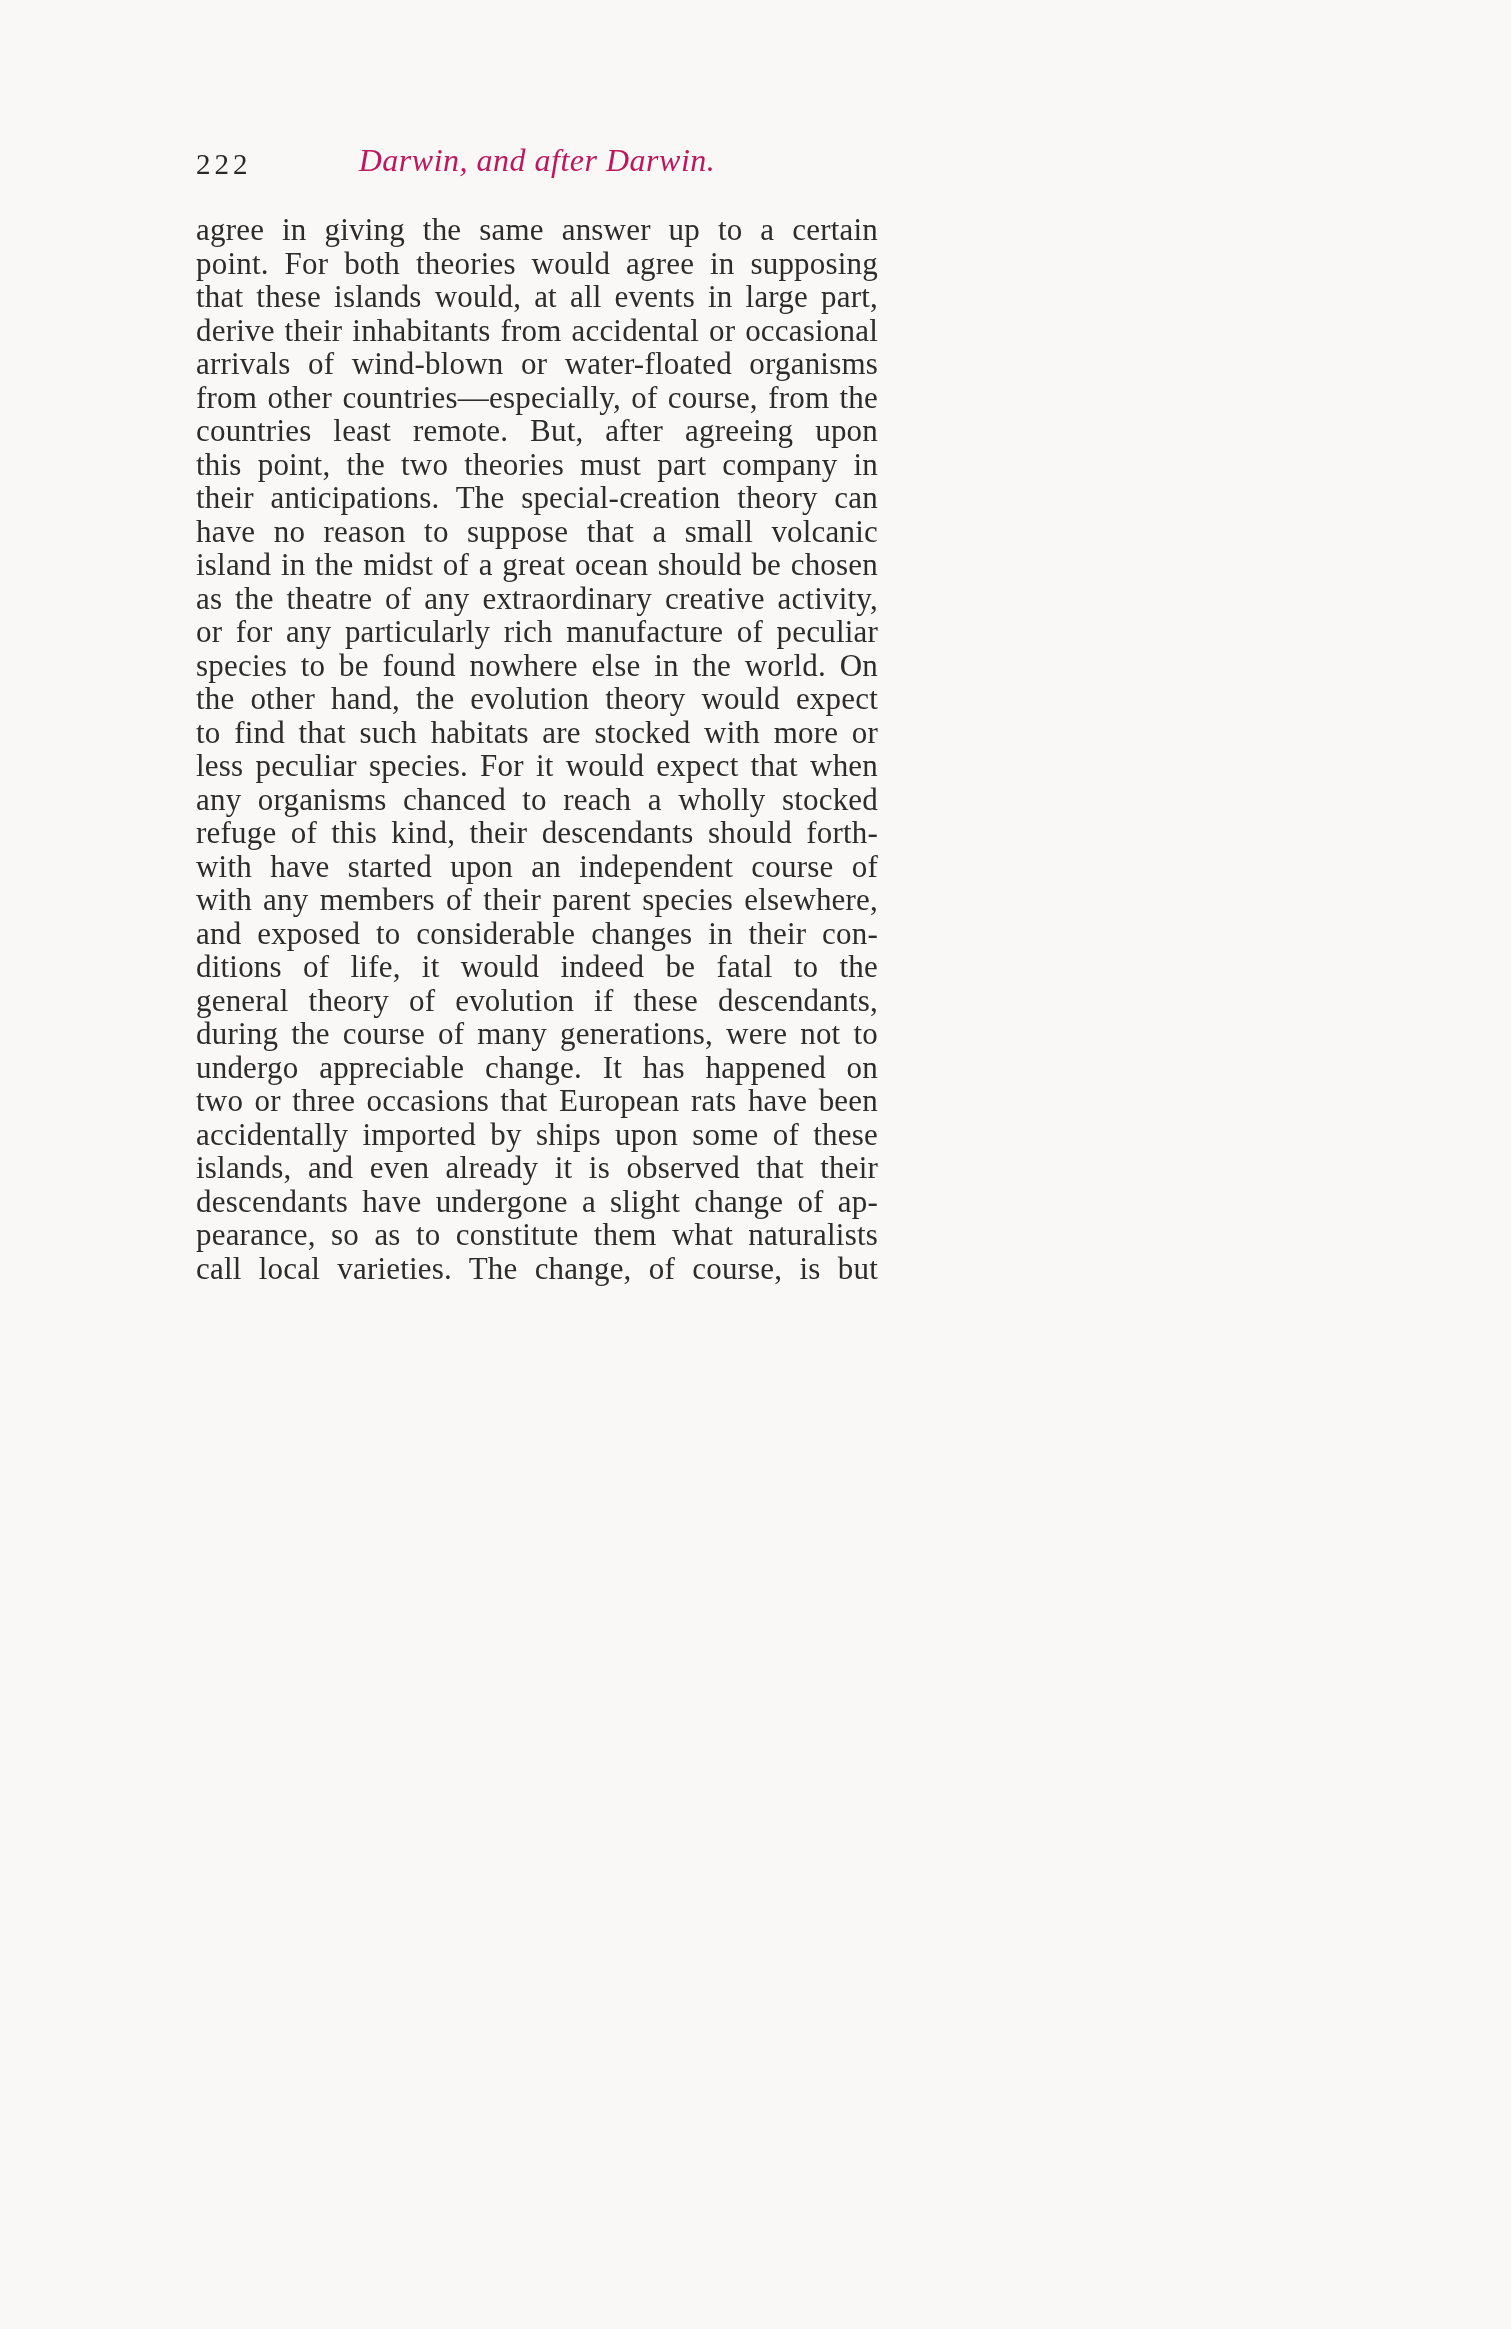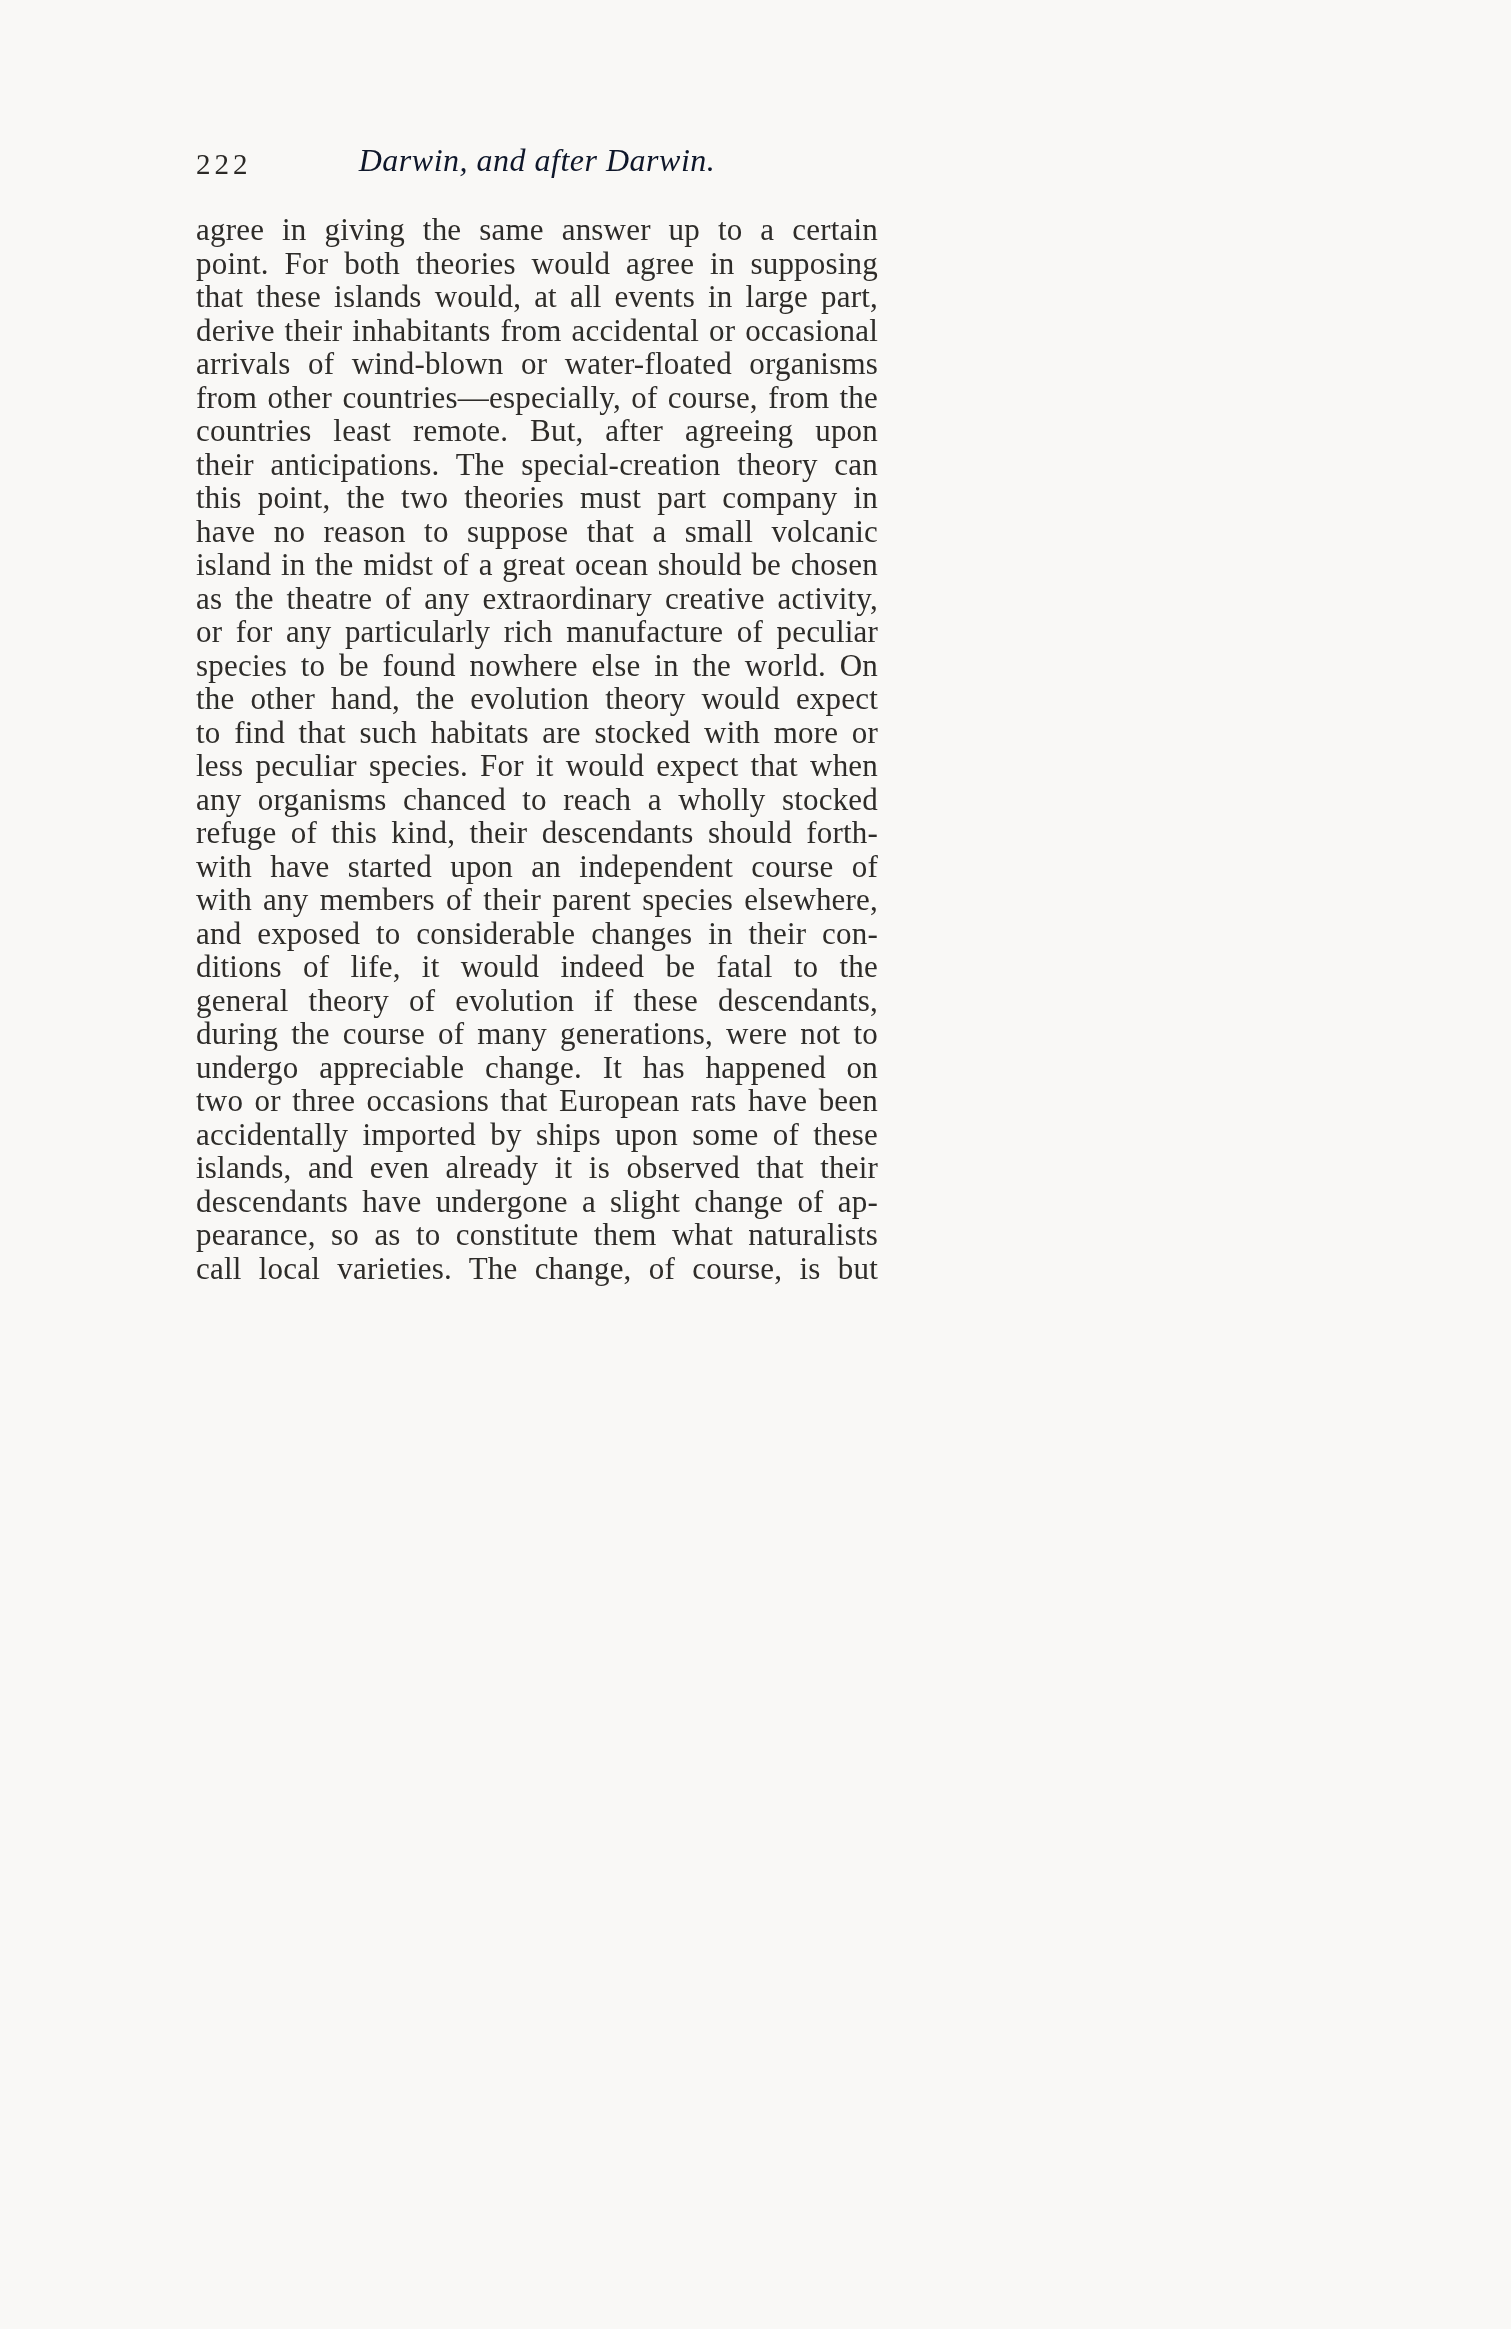--- a/index.html
+++ b/index.html
@@ -30,21 +30,21 @@
     font-size: 29px;
     letter-spacing: 4px;
     color: #2b2926;
   }
   .running-title {
     display: block;
     text-align: center;
     font-style: italic;
     font-size: 32px;
     letter-spacing: 0.5px;
-    color: #0f172a;
+    color: #be185d;
   }
   .body-text {
     position: absolute;
     left: 196px;
     top: 213px;
     width: 682px;
     font-size: 31px;
     letter-spacing: 0.2px;
   }
   .line {
@@ -64,22 +64,22 @@
     <span class="running-title">Darwin, and after Darwin.</span>
   </div>
   <div class="body-text">
       <div class="line">agree in giving the same answer up to a certain</div>
       <div class="line">point. For both theories would agree in supposing</div>
       <div class="line">that these islands would, at all events in large part,</div>
       <div class="line">derive their inhabitants from accidental or occasional</div>
       <div class="line">arrivals of wind-blown or water-floated organisms</div>
       <div class="line">from other countries—especially, of course, from the</div>
       <div class="line">countries least remote. But, after agreeing upon</div>
+      <div class="line">this point, the two theories must part company in</div>
       <div class="line">their anticipations. The special-creation theory can</div>
-      <div class="line">this point, the two theories must part company in</div>
       <div class="line">have no reason to suppose that a small volcanic</div>
       <div class="line">island in the midst of a great ocean should be chosen</div>
       <div class="line">as the theatre of any extraordinary creative activity,</div>
       <div class="line">or for any particularly rich manufacture of peculiar</div>
       <div class="line">species to be found nowhere else in the world. On</div>
       <div class="line">the other hand, the evolution theory would expect</div>
       <div class="line">to find that such habitats are stocked with more or</div>
       <div class="line">less peculiar species. For it would expect that when</div>
       <div class="line">any organisms chanced to reach a wholly stocked</div>
       <div class="line">refuge of this kind, their descendants should forth-</div>

